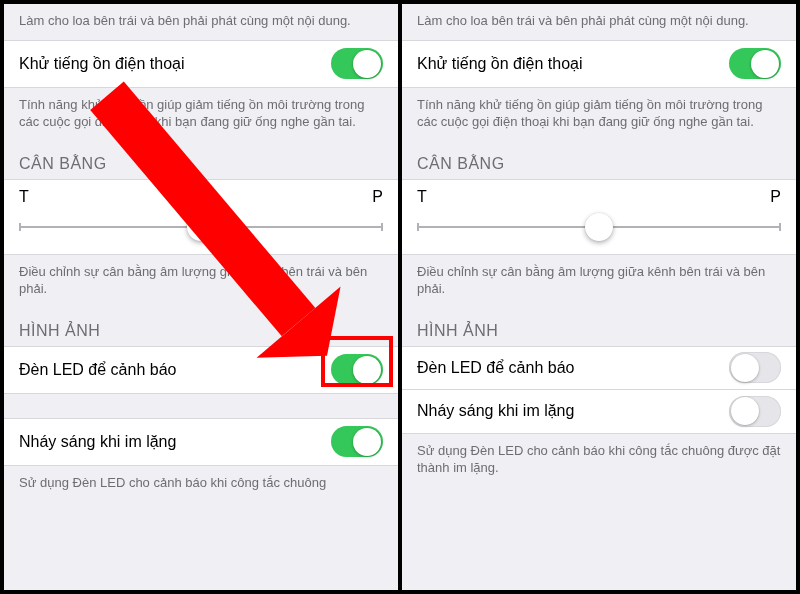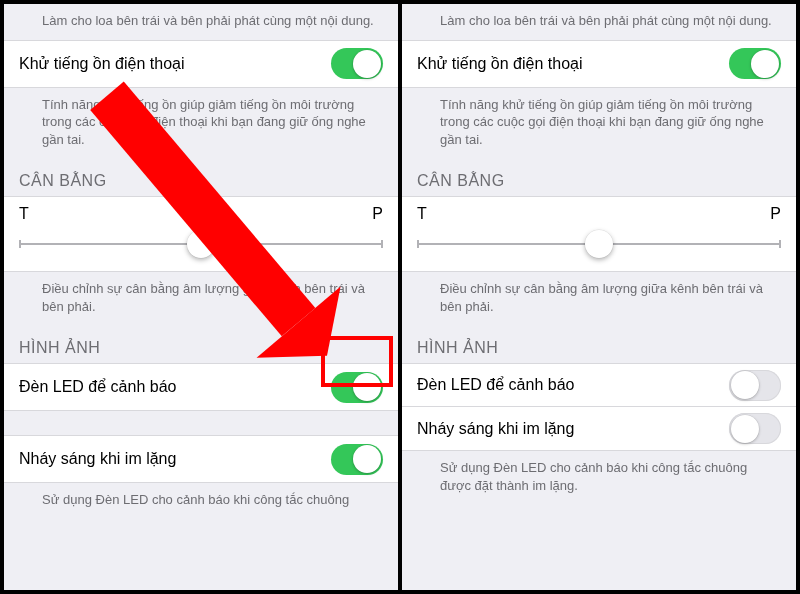--- a/index.html
+++ b/index.html
@@ -7,21 +7,21 @@
   .stage { position: relative; width: 800px; height: 594px; background: #000; }
   .stage-inner { position: absolute; left: 4px; top: 4px; width: 792px; height: 586px; display: flex; gap: 4px; }
   .phone { width: 394px; height: 586px; background: #efeff4; overflow: hidden; position: relative; }
   .phone.right { background: #efeff4; }
   .row { background: #ffffff; display: flex; align-items: center; justify-content: space-between; padding: 0 15px; border-bottom: 1px solid #d8d8dc; }
   .row.first { border-top: 1px solid #d8d8dc; gap: 20px; }
   .row-label { font-size: 16px; color: #000; white-space: nowrap; overflow: hidden; text-overflow: ellipsis; }
   .row .switch { flex: 0 0 auto; }
   .row.h44 { height: 44px; }
   .row.h48 { height: 48px; }
-  .footer-text, .header-text { padding: 8px 15px 10px 15px; font-size: 13px; color: #6d6d72; line-height: 1.35; margin-left: 23px; }
+  .footer-text, .header-text { padding: 8px 15px 10px 15px; font-size: 13px; color: #6d6d72; line-height: 1.35; }
   .section-title { padding: 14px 15px 6px 15px; font-size: 16px; letter-spacing: 0.5px; color: #6d6d72; }
   
   .switch { position: relative; width: 52px; height: 31px; }
   .switch .track { position: absolute; inset: 0; border-radius: 31px; background: #e5e5ea; transition: none; box-shadow: inset 0 0 0 1px #d8d8dc; }
   .switch .knob { position: absolute; top: 1.5px; left: 2px; width: 28px; height: 28px; border-radius: 50%; background: #fff; box-shadow: 0 1px 3px rgba(0,0,0,0.25), 0 0 0 0.5px rgba(0,0,0,0.08); }
   .switch.on .track { background: #34c759; box-shadow: none; }
   .switch.on .knob { left: 22px; }
   
   .slider-row { background: #fff; border-top: 1px solid #d8d8dc; border-bottom: 1px solid #d8d8dc; padding: 8px 15px 12px 15px; }
   .slider-labels { display: flex; justify-content: space-between; font-size: 16px; color: #000; margin-bottom: 6px; }

